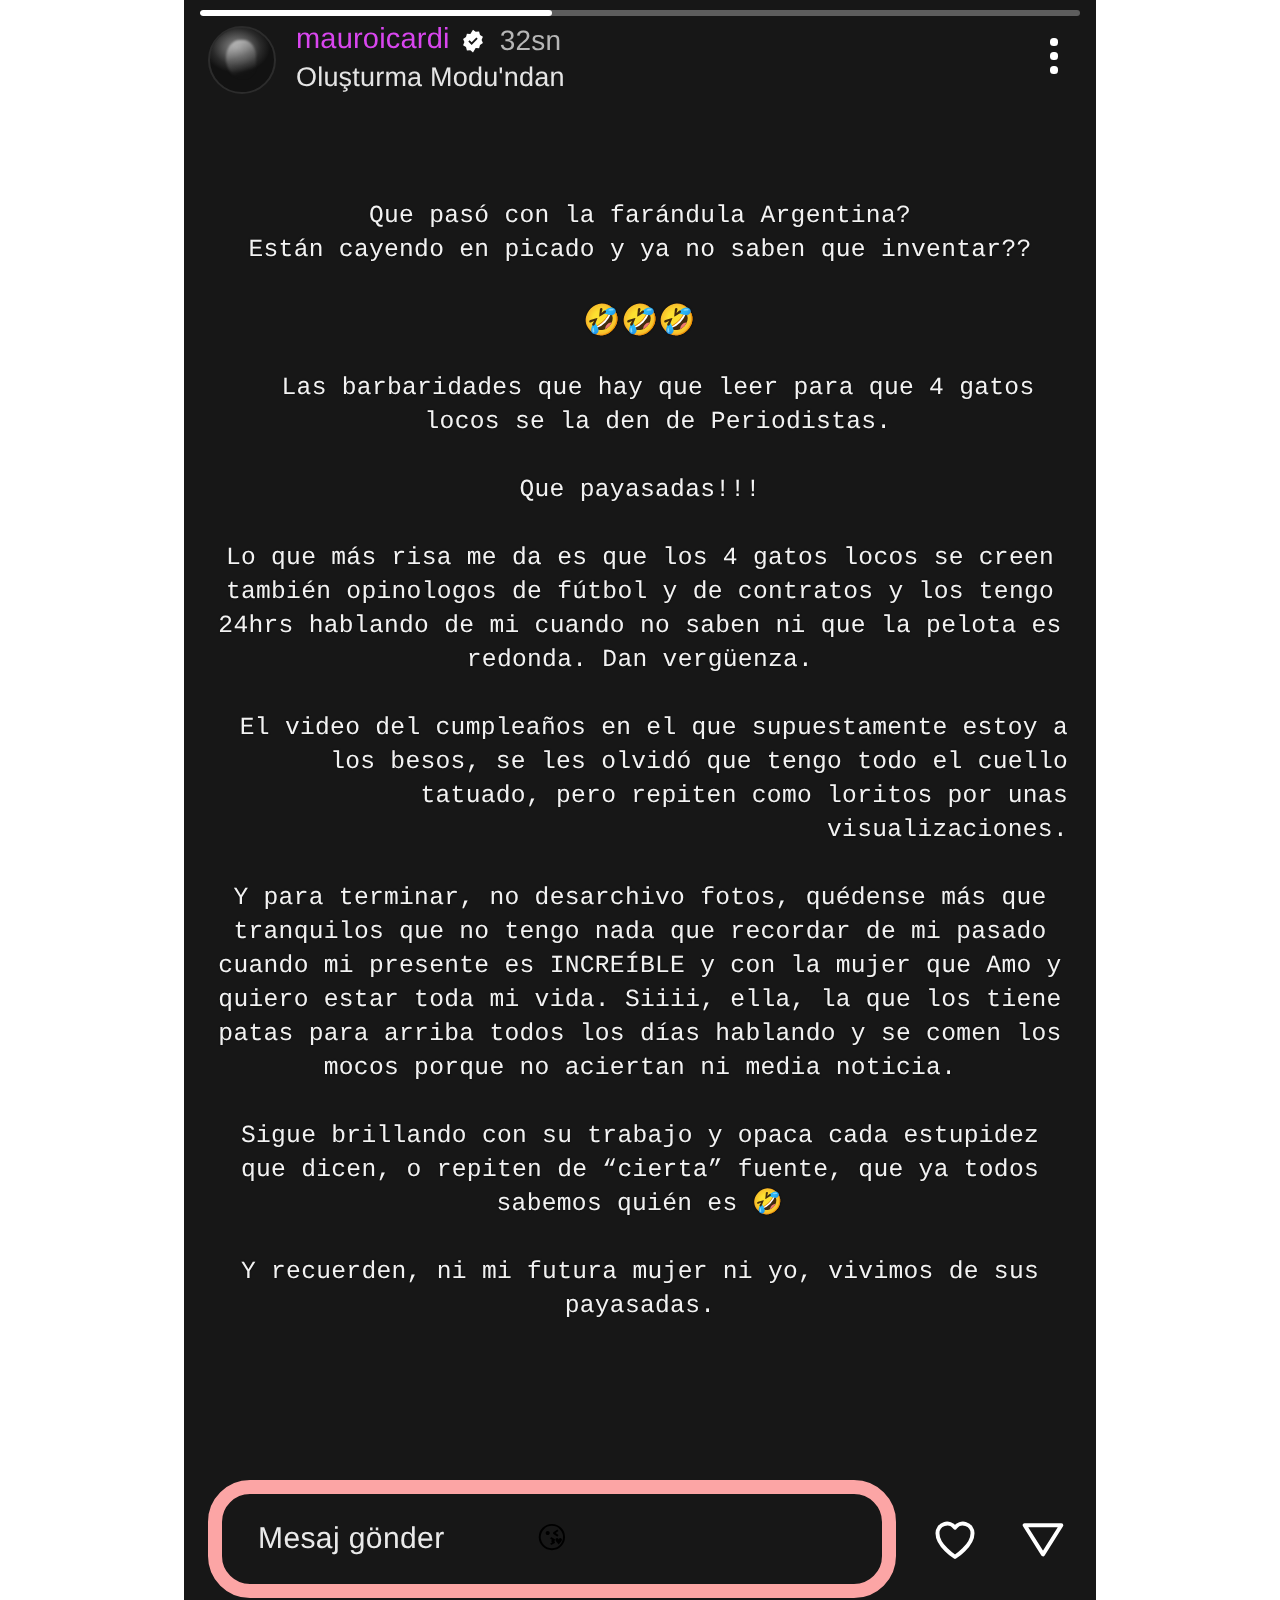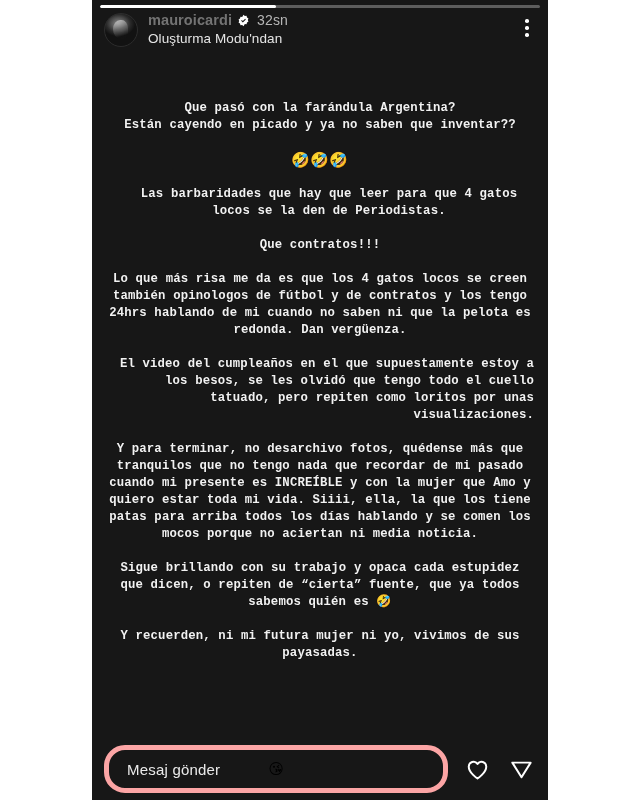--- a/index.html
+++ b/index.html
@@ -92,23 +92,23 @@
     min-width: 0;
   }
 
   .name-row {
     display: flex;
     align-items: center;
     gap: 5px;
     line-height: 1;
   }
   .username {
-    color: #737373;
+    color: #d946ef;
     font-size: 14.5px;
-    font-weight: bold;
+    font-weight: normal;
     letter-spacing: 0.1px;
     text-align: center;
   }
   .verified {
     display: inline-block;
     width: 13px;
     height: 13px;
     position: relative;
     flex: 0 0 auto;
   }
@@ -151,21 +151,21 @@
     top: 100px;
     left: 14px;
     right: 14px;
     bottom: 62px;
     color: #f2f2f2;
     font-family: "Liberation Mono", "DejaVu Sans Mono", monospace;
     font-size: 12.3px;
     line-height: 17px;
     text-align: center;
     letter-spacing: 0.15px;
-    font-weight: bold;
+    font-weight: normal;
     text-shadow: 0 0 1px rgba(0,0,0,0.8);
   }
   .story-body p { margin: 0 0 17px 0; }
   .story-body p:last-child { margin-bottom: 0; }
   .emoji-line {
     font-family: "DejaVu Sans", sans-serif;
     font-size: 15px;
     line-height: 18px;
   }
 
@@ -178,22 +178,22 @@
     height: 62px;
     display: flex;
     align-items: center;
     padding: 0 12px;
     gap: 14px;
     background: transparent;
   }
 
   .msg-input {
     flex: 1 1 auto;
-    height: 48px;
-    border: 5px solid #fca5a5;
+    height: 59px;
+    border: 7px solid #fca5a5;
     border-radius: 21px;
     display: flex;
     align-items: center;
     padding: 0 18px;
     position: relative;
     cursor: text;
     background: transparent;
   }
   .msg-placeholder {
     color: #eaeaea;
@@ -254,21 +254,21 @@
         <i></i>
         <i></i>
       </div>
     </div>
 
     <div class="story-body" id="story-body">
         <p style="white-space: pre-line;">Que pasó con la farándula Argentina?
 Están cayendo en picado y ya no saben que inventar??</p>
         <p class="emoji-line" style="white-space: pre-line;">🤣🤣🤣</p>
         <p style="white-space: pre-line; margin-left: 18px;">Las barbaridades que hay que leer para que 4 gatos locos se la den de Periodistas.</p>
-        <p style="white-space: pre-line;">Que contratos!!!</p>
+        <p style="white-space: pre-line;">Que payasadas!!!</p>
         <p style="white-space: pre-line;">Lo que más risa me da es que los 4 gatos locos se creen también opinologos de fútbol y de contratos y los tengo 24hrs hablando de mi cuando no saben ni que la pelota es redonda. Dan vergüenza.</p>
         <p style="white-space: pre-line; text-align: right;">El video del cumpleaños en el que supuestamente estoy a los besos, se les olvidó que tengo todo el cuello tatuado, pero repiten como loritos por unas visualizaciones.</p>
         <p style="white-space: pre-line;">Y para terminar, no desarchivo fotos, quédense más que tranquilos que no tengo nada que recordar de mi pasado cuando mi presente es INCREÍBLE y con la mujer que Amo y quiero estar toda mi vida. Siiii, ella, la que los tiene patas para arriba todos los días hablando y se comen los mocos porque no aciertan ni media noticia.</p>
         <p style="white-space: pre-line; text-align: center;">Sigue brillando con su trabajo y opaca cada estupidez que dicen, o repiten de “cierta” fuente, que ya todos sabemos quién es 🤣</p>
         <p style="white-space: pre-line;">Y recuerden, ni mi futura mujer ni yo, vivimos de sus payasadas.</p>
       </div>
 
     <div class="bottom-bar">
 
       <div class="msg-input">

